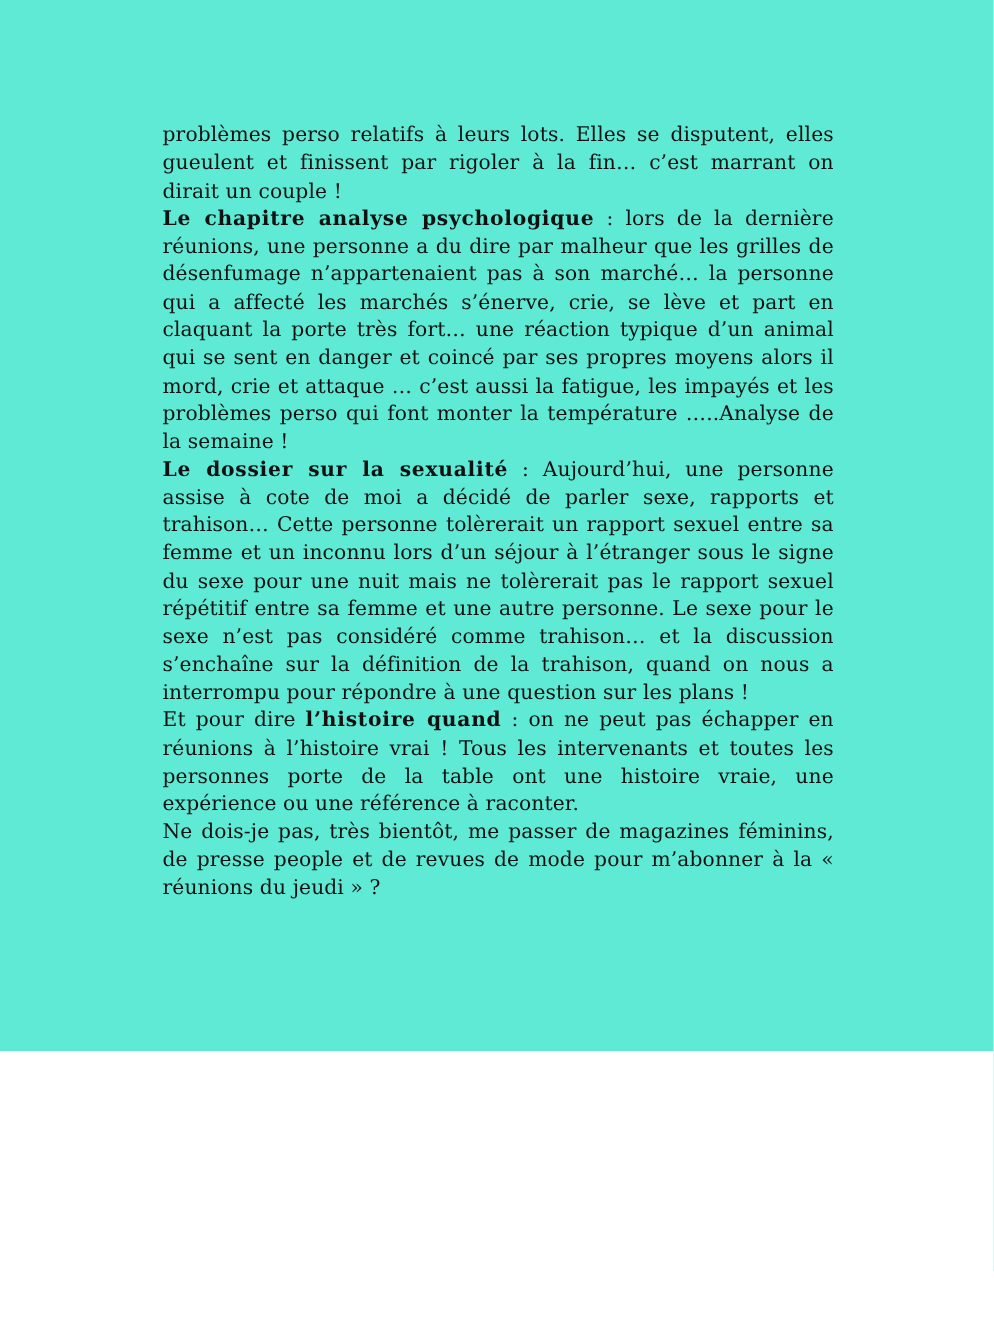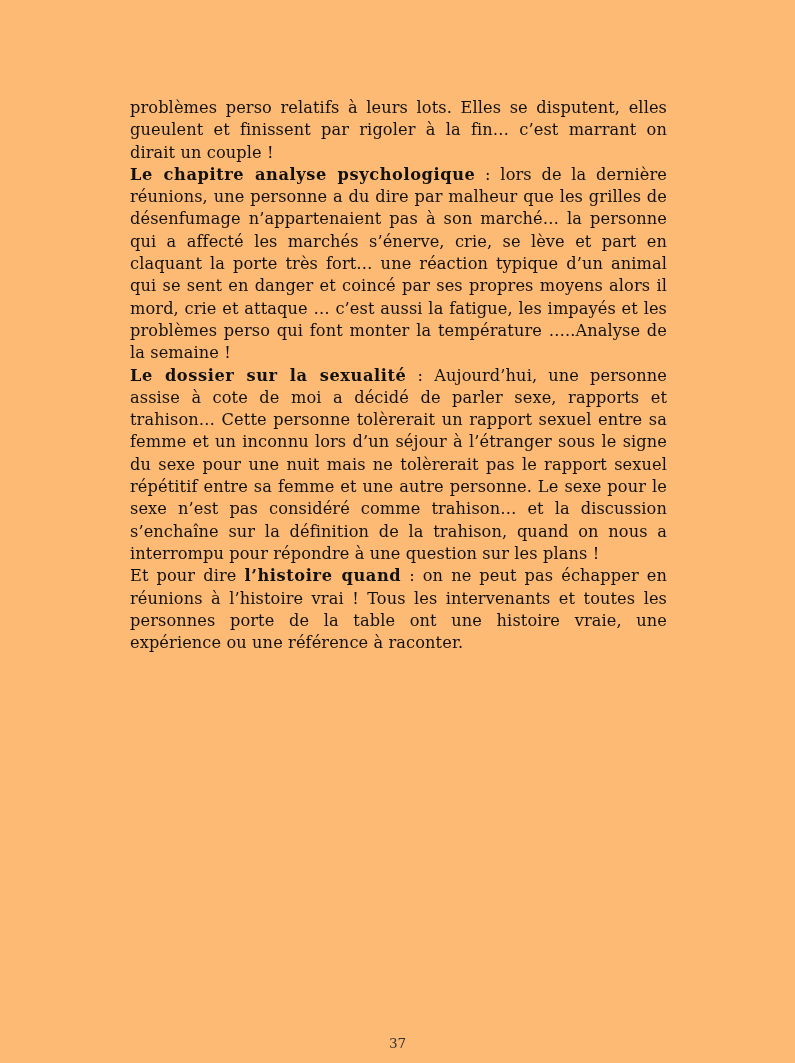--- a/index.html
+++ b/index.html
@@ -3,22 +3,22 @@
 <meta charset="utf-8">
 <style>
   html, body {
     margin: 0;
     padding: 0;
     background: #ffffff;
   }
   .page {
     position: relative;
     width: 795px;
-    height: 1063px;
-    background: #fdba74;
+    height: 841px;
+    background: #5eead4;
     overflow: hidden;
     font-family: "DejaVu Serif", serif;
     color: #111111;
   }
   .text-block {
     position: absolute;
     left: 130px;
     top: 97px;
     width: 537px;
     font-size: 16.2px;
@@ -53,18 +53,19 @@
   <div class="text-block">
 
     <p><span>problèmes perso relatifs à leurs lots. Elles se disputent, elles gueulent et finissent par rigoler à la fin… c’est marrant on dirait un couple !</span></p>
 
     <p><span class="lead">Le chapitre analyse psychologique</span><span> : lors de la dernière réunions, une personne a du dire par malheur que les grilles de désenfumage n’appartenaient pas à son marché… la personne qui a affecté les marchés s’énerve, crie, se lève et part en claquant la porte très fort… une réaction typique d’un animal qui se sent en danger et coincé par ses propres moyens alors il mord, crie et attaque … c’est aussi la fatigue, les impayés et les problèmes perso qui font monter la température …..Analyse de la semaine !</span></p>
 
     <p><span class="lead">Le dossier sur la sexualité</span><span> : Aujourd’hui, une personne assise à cote de moi a décidé de parler sexe, rapports et trahison… Cette personne tolèrerait un rapport sexuel entre sa femme et un inconnu lors d’un séjour à l’étranger sous le signe du sexe pour une nuit mais ne tolèrerait pas le rapport sexuel répétitif entre sa femme et une autre personne. Le sexe pour le sexe n’est pas considéré comme trahison… et la discussion s’enchaîne sur la définition de la trahison, quand on nous a interrompu pour répondre à une question sur les plans !</span></p>
 
     <p><span>Et pour dire </span><span class="lead">l’histoire quand</span><span> : on ne peut pas échapper en réunions à l’histoire vrai ! Tous les intervenants et toutes les personnes porte de la table ont une histoire vraie, une expérience ou une référence à raconter.</span></p>
 
+    <p><span>Ne dois-je pas, très bientôt, me passer de magazines féminins, de presse people et de revues de mode pour m’abonner à la « réunions du jeudi » ?</span></p>
 
   </div>
 
   <div class="page-number">37</div>
 
 </div>
 
 </body></html>

